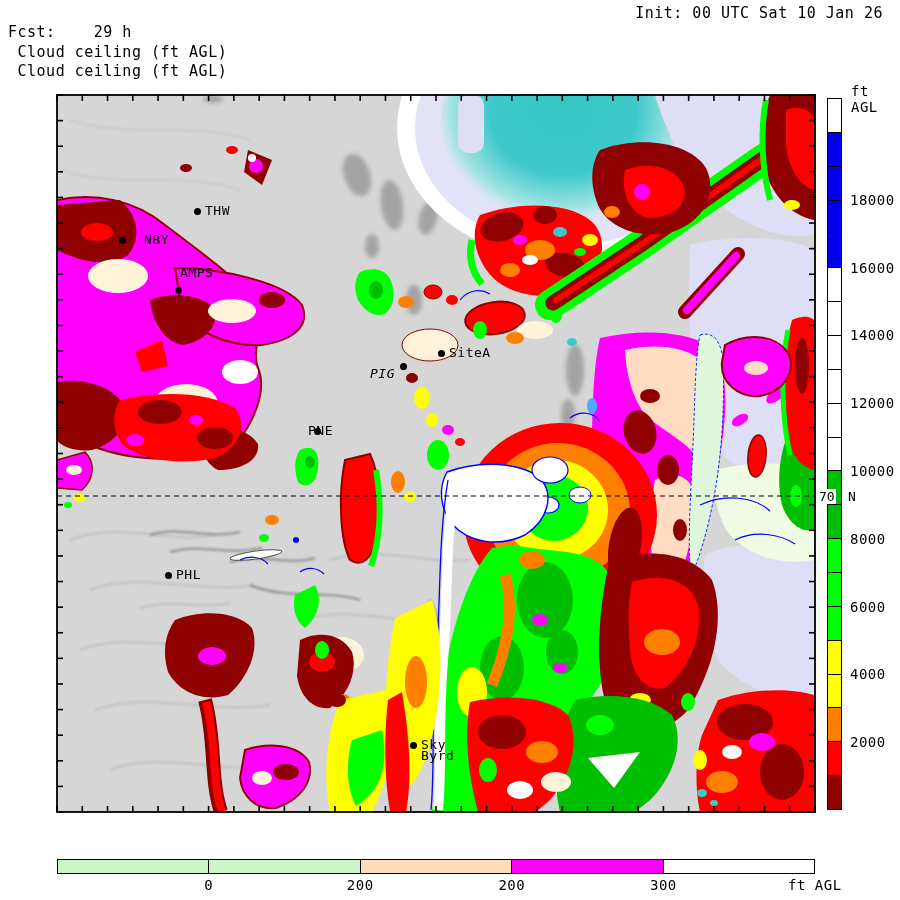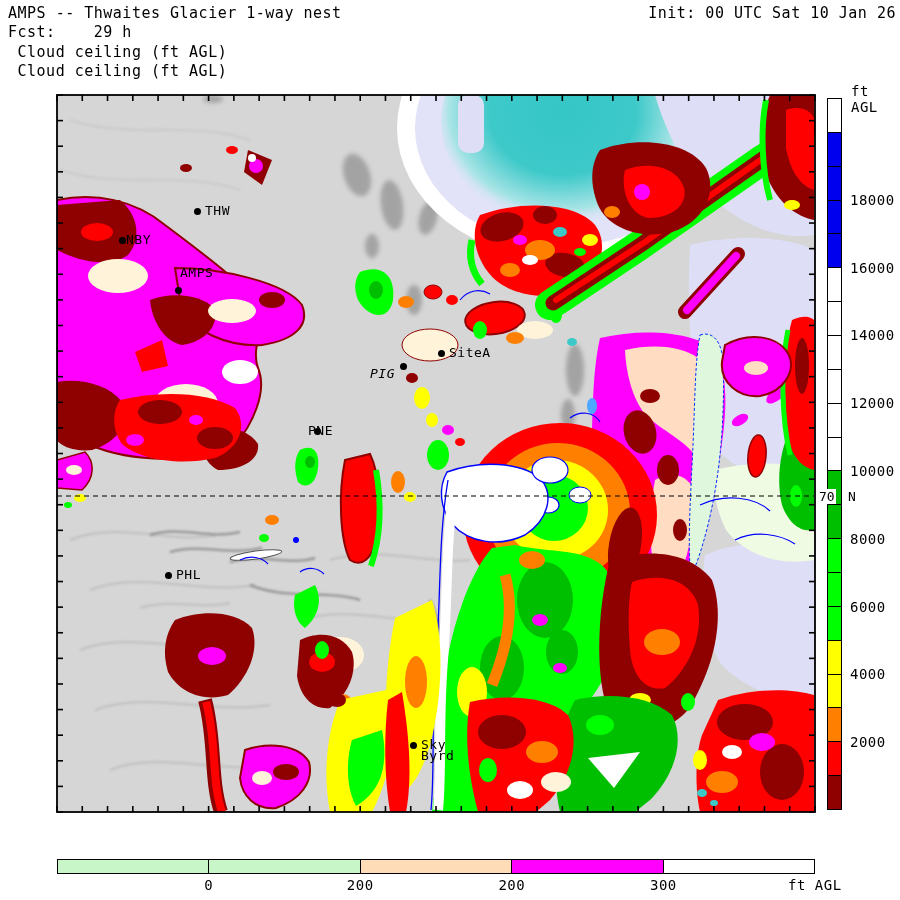--- a/index.html
+++ b/index.html
@@ -1,19 +1,19 @@
 <!DOCTYPE html>
 <html><head>
 <meta charset="utf-8">
 <style>
   html,body{margin:0;padding:0;background:#fff;}
   #canvas{position:relative;width:900px;height:900px;background:#ffffff;
           font-family:"DejaVu Sans Mono","Liberation Mono",monospace;color:#000;overflow:hidden;}
   .hl{position:absolute;left:8px;font-size:15px;line-height:19px;white-space:pre;letter-spacing:.5px;}
-  .hr{position:absolute;right:4px;font-size:15px;line-height:19px;white-space:pre;text-align:center;letter-spacing:.5px;}
+  .hr{position:absolute;right:17px;font-size:15px;line-height:19px;white-space:pre;text-align:center;letter-spacing:.5px;}
   #map-svg{position:absolute;left:0;top:0;}
   .station-dot{position:absolute;width:7px;height:7px;border-radius:50%;background:#000;z-index:6;}
   .station-label{position:absolute;font-size:13px;line-height:11px;white-space:pre;z-index:6;letter-spacing:.5px;}
   
   #right-colorbar{position:absolute;left:827px;top:98px;width:15px;height:712px;
                   border:1px solid #000;box-sizing:border-box;z-index:3;display:flex;flex-direction:column;}
   #right-colorbar .cell{flex:1;border-bottom:1px solid #000;}
   #right-colorbar .cell:last-child{border-bottom:none;}
   .rc-tick{position:absolute;left:850px;width:60px;font-size:14px;line-height:16px;z-index:3;letter-spacing:.5px;}
   #rc-unit{position:absolute;left:851px;top:83px;font-size:14px;z-index:3;letter-spacing:.5px;}
@@ -26,21 +26,20 @@
   #bc-unit{position:absolute;left:788px;top:877px;font-size:14px;z-index:3;letter-spacing:.5px;}
   
   #gridline-val{position:absolute;left:818px;top:489px;font-size:13px;background:#fff;padding:0 1px;z-index:7;}
   #gridline-dir{position:absolute;left:848px;top:489px;font-size:13px;z-index:7;}
 </style>
 </head>
 <body>
 
 <div id="canvas">
 
-  <div class="hl" style="top:4px">AMPS -- Thwaites Glacier 1-way nest</div>
   <div class="hl" style="top:23px">Fcst:    29 h</div>
   <div class="hl" style="top:43px"> Cloud ceiling (ft AGL)</div>
   <div class="hl" style="top:62px"> Cloud ceiling (ft AGL)</div>
   <div class="hr" style="top:4px">Init: 00 UTC Sat 10 Jan 26</div>
 
   <svg id="map-svg" width="900" height="900">
     <defs>
       <clipPath id="mapClip">
           <rect x="57" y="95" width="758" height="717"></rect>
         </clipPath>
@@ -474,21 +473,21 @@
         <line x1="815" y1="786.3928571428571" x2="809" y2="786.3928571428571"></line>
         <line x1="57" y1="812" x2="63" y2="812"></line>
         <line x1="815" y1="812" x2="809" y2="812"></line>
       </g>
   </svg>
 
   <div id="stations">
       <div class="station-dot" style="left: 193.5px; top: 207.5px;"></div>
       <div class="station-label" style="left: 205px; top: 205px;">THW</div>
       <div class="station-dot" style="left: 118.5px; top: 236.5px;"></div>
-      <div class="station-label" style="left: 126px; top: 234px;">NBY</div>
+      <div class="station-label" style="left: 144px; top: 234px;">NBY</div>
       <div class="station-dot" style="left: 174.5px; top: 286.5px;"></div>
       <div class="station-label" style="left: 180px; top: 267px;">AMPS</div>
       <div class="station-dot" style="left: 399.5px; top: 362.5px;"></div>
       <div class="station-label" style="left: 395px; top: 368px; transform: translateX(-100%); font-style: italic;">PIG</div>
       <div class="station-dot" style="left: 437.5px; top: 349.5px;"></div>
       <div class="station-label" style="left: 449px; top: 347px;">SiteA</div>
       <div class="station-dot" style="left: 313.5px; top: 427.5px;"></div>
       <div class="station-label" style="left: 309px; top: 425px; transform: translateX(-100%); margin-left: 24px;">PNE</div>
       <div class="station-dot" style="left: 164.5px; top: 571.5px;"></div>
       <div class="station-label" style="left: 176px; top: 569px;">PHL</div>

